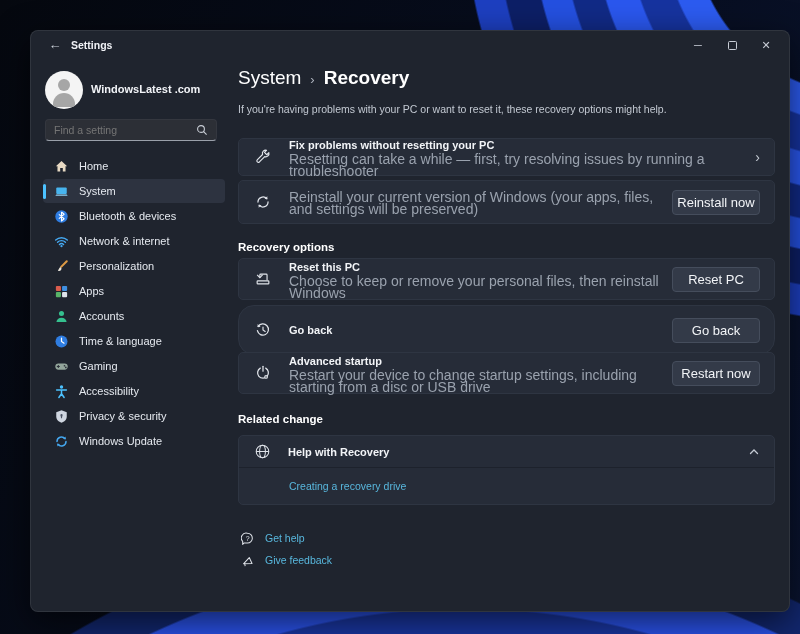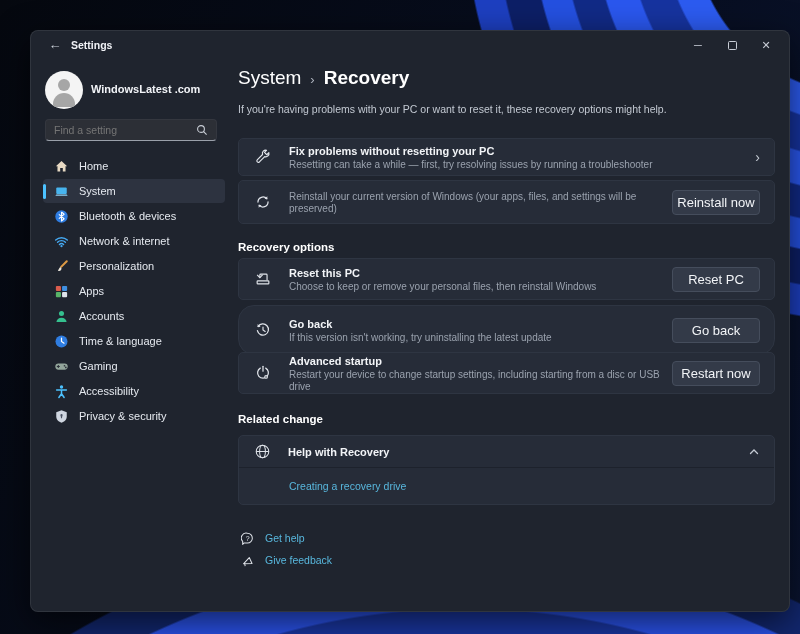--- a/index.html
+++ b/index.html
@@ -56,21 +56,21 @@
   .breadcrumb { position:absolute; left:0; top:8px; font-size:19px; color:#ffffff; display:flex; align-items:baseline; gap:9px; }
   .crumb-parent { font-weight:400; }
   .crumb-sep { font-size:13px; color:#aeb4bf; }
   .crumb-current { font-weight:700; }
   .intro { position:absolute; left:0; top:44px; font-size:10.5px; color:#c3c9d2; }
   .card { position:absolute; left:0; right:0; background:#262c38; border:1px solid #2e3542;
     border-radius:5px; display:flex; align-items:center; padding:0 14px; }
   .card-icon { width:20px; height:20px; margin-right:16px; flex:0 0 auto; display:flex; align-items:center; justify-content:center; }
   .card-text { flex:1; min-width:0; }
   .card-title { font-size:11px; color:#f2f4f7; line-height:14px;font-weight:bold; }
-  .card-sub { font-size:10px; color:#9aa2ae; line-height:12px; margin-top:1px; }
+  .card-sub { font-size:14px; color:#9aa2ae; line-height:12px; margin-top:1px; }
   .chevron { color:#c4cad3; font-size:14px; margin-left:10px; }
   .btn { background:#333a48; border:1px solid #454d5c; border-radius:4px; color:#f2f4f7;
     font-size:13px; font-family:"Liberation Sans", sans-serif; min-width:88px; height:25px; margin-left:12px; cursor:default; }
   .section-label { position:absolute; left:0; font-size:11.5px; font-weight:700; color:#ffffff; }
   .expander { position:absolute; left:0; right:0; background:#262c38; border:1px solid #2e3542; border-radius:5px; overflow:hidden; }
   .expander-header { height:31px; display:flex; align-items:center; padding:0 14px; }
   .expander-divider { height:1px; background:#1d222c; }
   .expander-body { height:36px; display:flex; align-items:center; padding-left:50px; }
   .link { font-size:10.5px; color:#58b7dd; cursor:default; }
   .chevron-up { margin-left:auto; width:12px; height:12px; }
@@ -211,20 +211,30 @@
       <div class="nav-item">
         <span class="nav-icon">
             <svg viewBox="0 0 16 16" width="15" height="15">
               <path d="M8 1.4 L13.6 3.4 V8 c0 3.6-2.6 5.6-5.6 6.6 C5 13.6 2.4 11.6 2.4 8 V3.4 Z" fill="#cfd6e0"></path>
               <circle cx="8" cy="6.6" r="1.2" fill="#4a5262"></circle>
               <rect x="7.4" y="7.2" width="1.2" height="2.6" rx="0.6" fill="#4a5262"></rect>
             </svg>
           </span>
         <span class="nav-label">Privacy &amp; security</span>
       </div>
+      <div class="nav-item">
+        <span class="nav-icon">
+            <svg viewBox="0 0 16 16" width="15" height="15">
+              <path d="M3.2 8 a4.8 4.8 0 0 1 8.6-2.9 M12.8 8 a4.8 4.8 0 0 1-8.6 2.9" stroke="#45a8f0" stroke-width="1.6" fill="none" stroke-linecap="round"></path>
+              <path d="M12.4 2.6 v2.8 h-2.8 Z" fill="#45a8f0"></path>
+              <path d="M3.6 13.4 v-2.8 h2.8 Z" fill="#45a8f0"></path>
+            </svg>
+          </span>
+        <span class="nav-label">Windows Update</span>
+      </div>
     </div>
   </div>
 
   <div class="main">
     <div class="breadcrumb">
       <span class="crumb-parent">System</span>
       <span class="crumb-sep">›</span>
       <span class="crumb-current">Recovery</span>
     </div>
     <div class="intro">If you're having problems with your PC or want to reset it, these recovery options might help.</div>
@@ -276,21 +286,20 @@
     <div class="card" style="top:246px; height:50px;border-radius:16px;">
       <span class="card-icon">
         <svg viewBox="0 0 20 20" width="18" height="18">
             <path d="M4.6 6.2 a6.2 6.2 0 1 1-0.8 4.6" fill="none" stroke="#dfe3e9" stroke-width="1.4" stroke-linecap="round"></path>
             <path d="M4 3.4 v3.4 h3.4 Z" fill="#dfe3e9"></path>
             <path d="M10 6.8 V10 L12.4 11.6" fill="none" stroke="#dfe3e9" stroke-width="1.3" stroke-linecap="round"></path>
           </svg>
       </span>
       <div class="card-text">
         <div class="card-title">Go back</div>
-        <div class="card-sub">If this version isn't working, try uninstalling the latest update</div>
       </div>
       <button class="btn">Go back</button>
     </div>
 
     <div class="card" style="top:293px; height:42px;">
       <span class="card-icon">
         <svg viewBox="0 0 20 20" width="18" height="18">
             <path d="M7 4.6 a6 6 0 1 0 6 0" fill="none" stroke="#dfe3e9" stroke-width="1.4" stroke-linecap="round"></path>
             <line x1="10" y1="2.6" x2="10" y2="8" stroke="#dfe3e9" stroke-width="1.4" stroke-linecap="round"></line>
             <circle cx="13.4" cy="14.4" r="2.1" fill="#dfe3e9"></circle>

